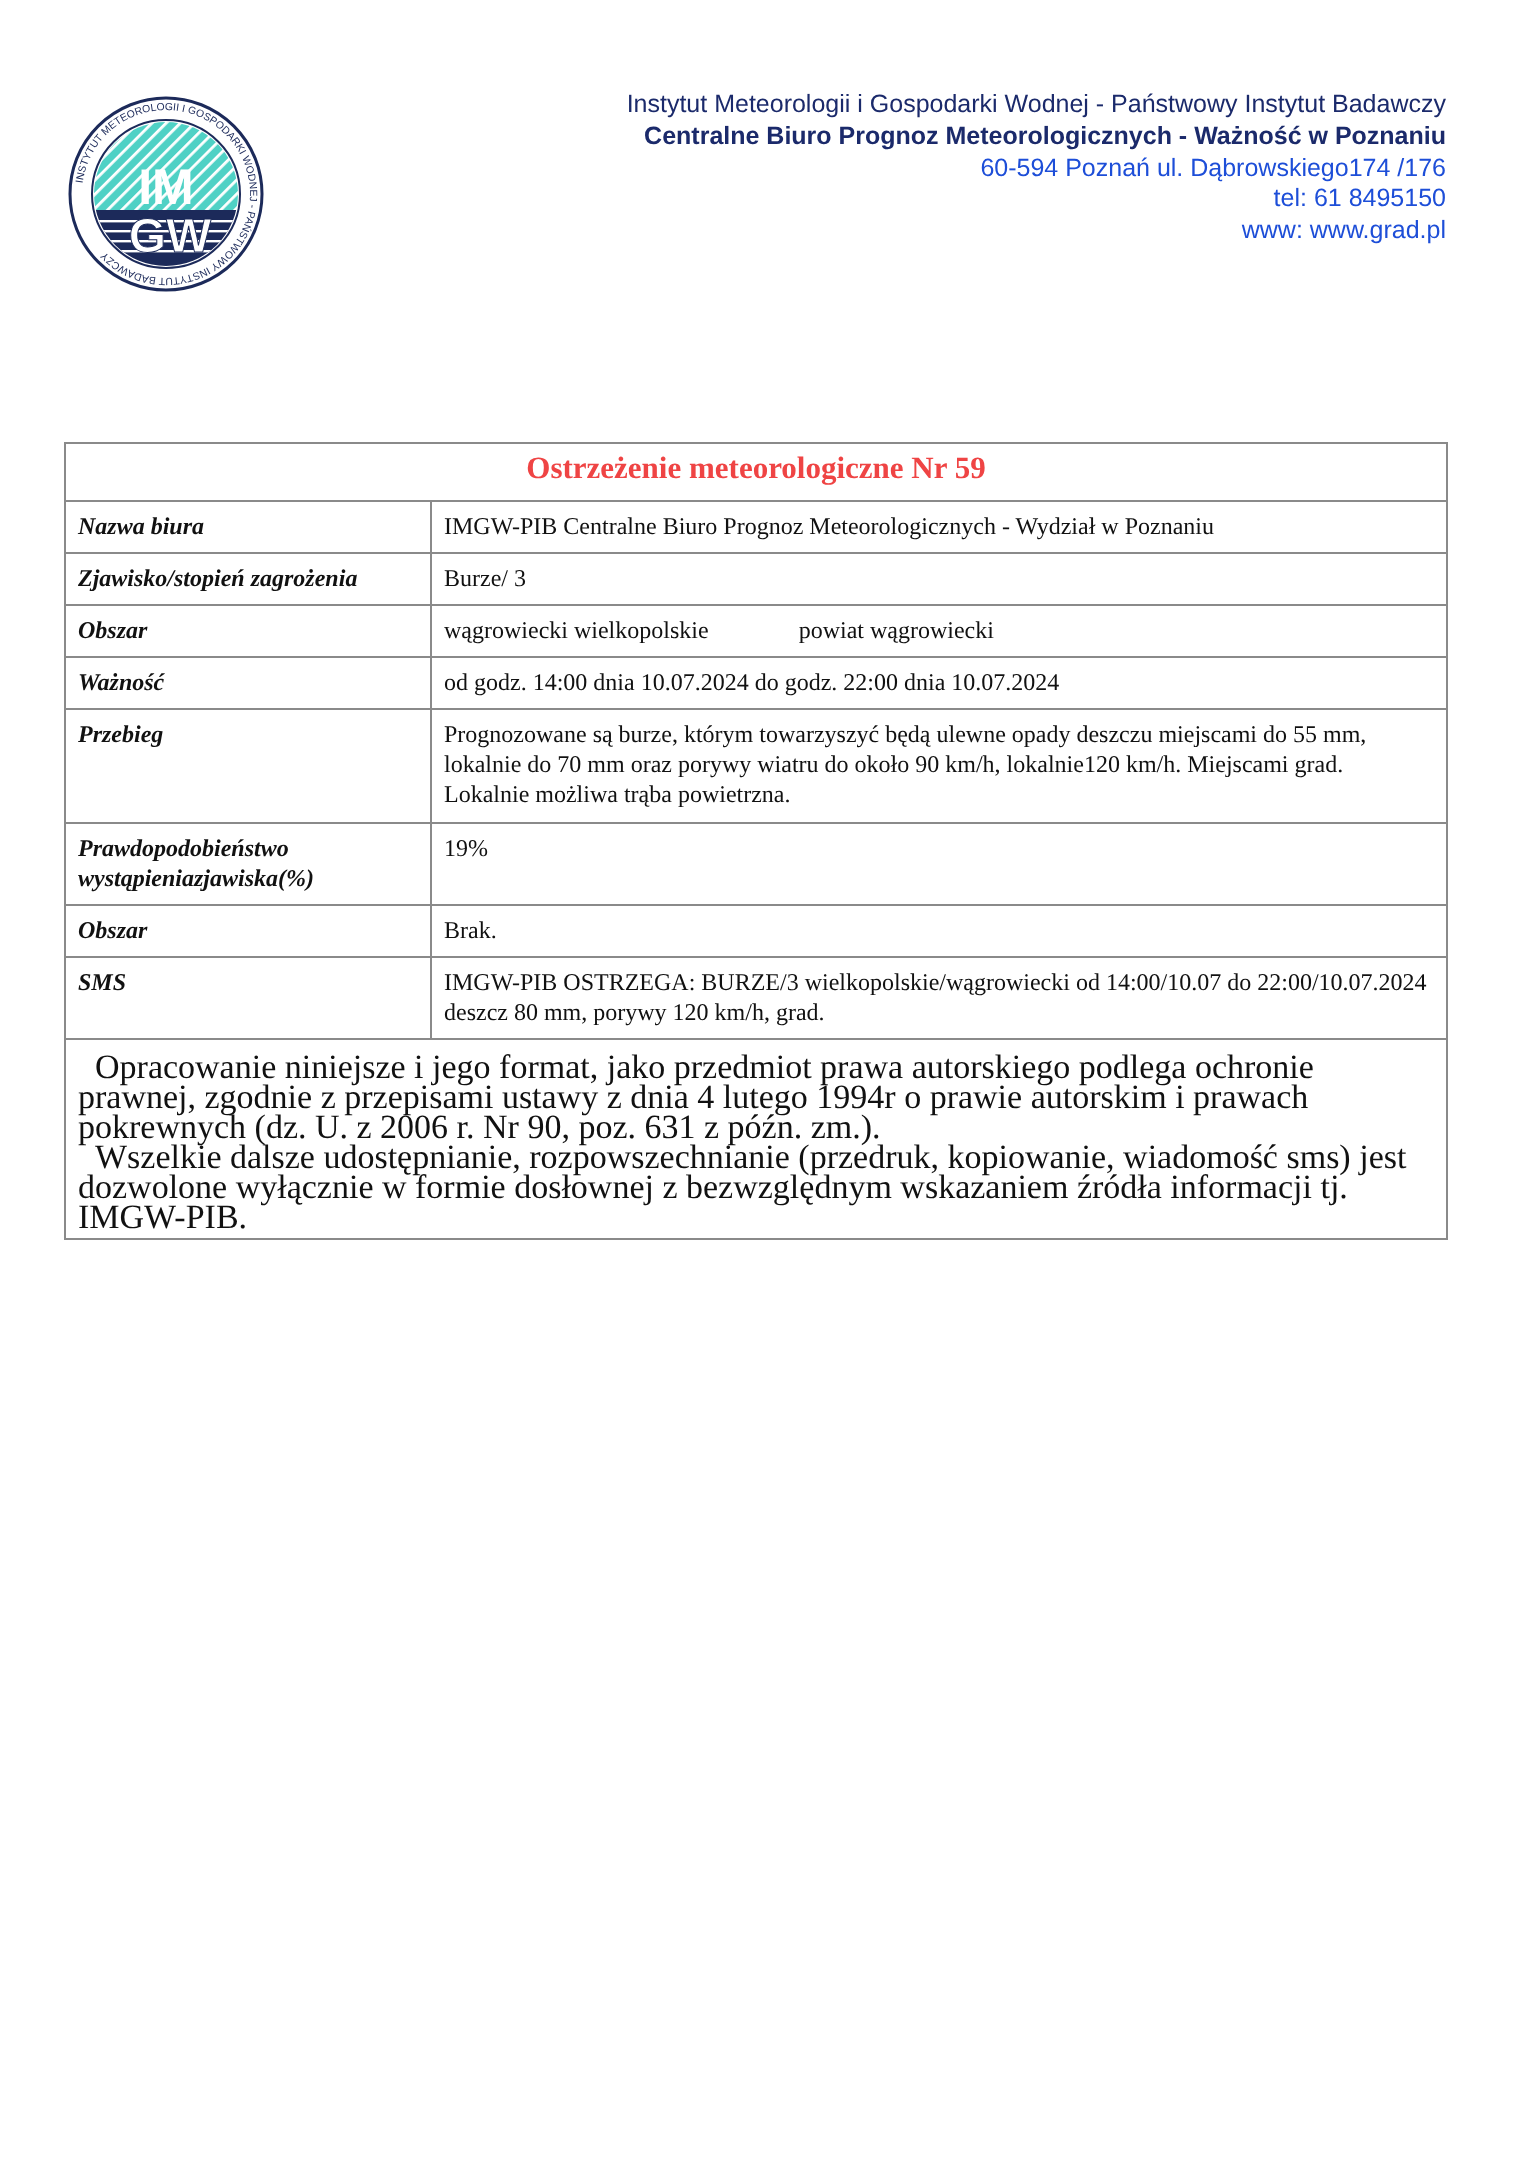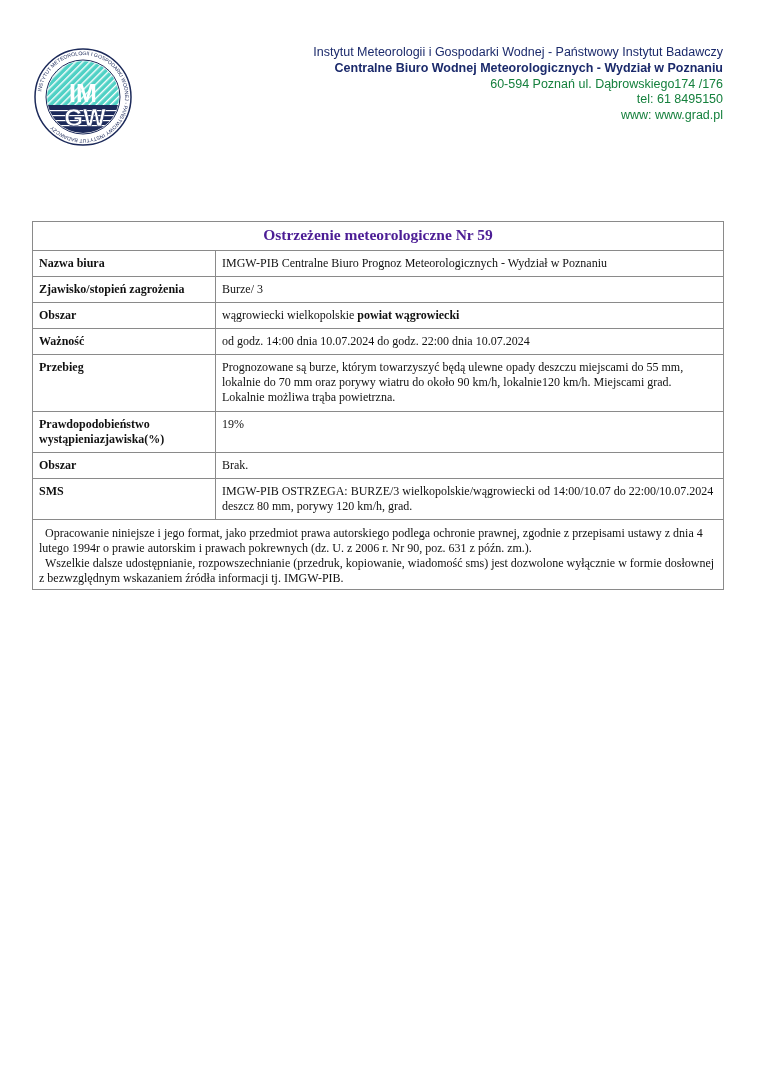--- a/index.html
+++ b/index.html
@@ -1,27 +1,27 @@
 <!DOCTYPE html>
 <html><head>
 <meta charset="utf-8">
 <style>
   html, body { margin:0; padding:0; background:#fff; }
   body { width:758px; height:1080px; position:relative; overflow:hidden; font-family:"Liberation Serif", serif; color:#111; }
   .logo { position:absolute; left:33px; top:47px; width:100px; height:100px; }
   .header { position:absolute; right:35px; top:45px; text-align:right; font-family:"Liberation Sans", sans-serif; font-size:12.5px; line-height:15.8px; color:#1b2a6b; }
   .header .l1 { color:#1b2a6b; }
   .header .l2 { font-weight:bold; color:#1b2a6b; }
-  .header .l3, .header .l4, .header .l5, .header .l6 { color:#15803d; }
+  .header .l3, .header .l4, .header .l5, .header .l6 { color:#1d4ed8; }
   table.warn { position:absolute; left:32px; top:221px; width:692px; border-collapse:collapse; font-size:12px; }
   table.warn td { border:1px solid #8a8a8a; vertical-align:top; padding:5px 6px 5px 6px; line-height:15px; }
-  td.title { text-align:center; color:#4c1d95; font-size:15.5px; font-weight:bold; padding:9px 6px 4px 6px; height:18px; }
-  td.label { width:170px; font-weight:bold; }
-  .note { font-size:12px; line-height:16.5px; padding:6px 6px 3px 6px !important; }
-  .b { font-weight:bold; }
+  td.title { text-align:center; color:#ef4444; font-size:15.5px; font-weight:bold; padding:9px 6px 4px 6px; height:18px; }
+  td.label { width:170px; font-weight:bold;font-style:italic; }
+  .note { font-size:17px; line-height:16.5px; padding:6px 6px 3px 6px !important; }
+  .b { font-weight:normal;margin-left:42px; }
 </style>
 </head>
 <body>
 
 <div class="logo">
   <svg width="100" height="100" viewBox="0 0 100 100">
     <defs>
       <clipPath id="inner">
           <circle cx="50" cy="50" r="36"></circle>
         </clipPath>
@@ -42,21 +42,21 @@
     </g>
     <text x="50" y="55" text-anchor="middle" font-family="Liberation Sans, sans-serif" font-weight="bold" font-size="25" fill="#fff">IM</text>
     <text x="52" y="79" text-anchor="middle" font-family="Liberation Sans, sans-serif" font-weight="bold" font-size="24" fill="#fff" stroke="#1c2a5a" stroke-width="0.5">GW</text>
     <path id="ring" d="M 50 50 m -42 0 a 42 42 0 1 1 84 0 a 42 42 0 1 1 -84 0" fill="none"></path>
     <text font-family="Liberation Sans, sans-serif" font-size="5.2" fill="#1c2a5a"><textPath href="#ring" startOffset="2%">INSTYTUT METEOROLOGII I GOSPODARKI WODNEJ - PAŃSTWOWY INSTYTUT BADAWCZY</textPath></text>
   </svg>
 </div>
 
 <div class="header">
   <div class="l1">Instytut Meteorologii i Gospodarki Wodnej - Państwowy Instytut Badawczy</div>
-  <div class="l2">Centralne Biuro Wodnej Meteorologicznych - Wydział w Poznaniu</div>
+  <div class="l2">Centralne Biuro Prognoz Meteorologicznych - Ważność w Poznaniu</div>
   <div class="l3">60-594 Poznań ul. Dąbrowskiego174 /176</div>
   <div class="l4">tel: 61 8495150</div>
   <div class="l6">www: www.grad.pl</div>
 </div>
 
 <table class="warn">
   <tbody>
       <tr>
     <td colspan="2" class="title">Ostrzeżenie meteorologiczne Nr 59</td>
   </tr>

